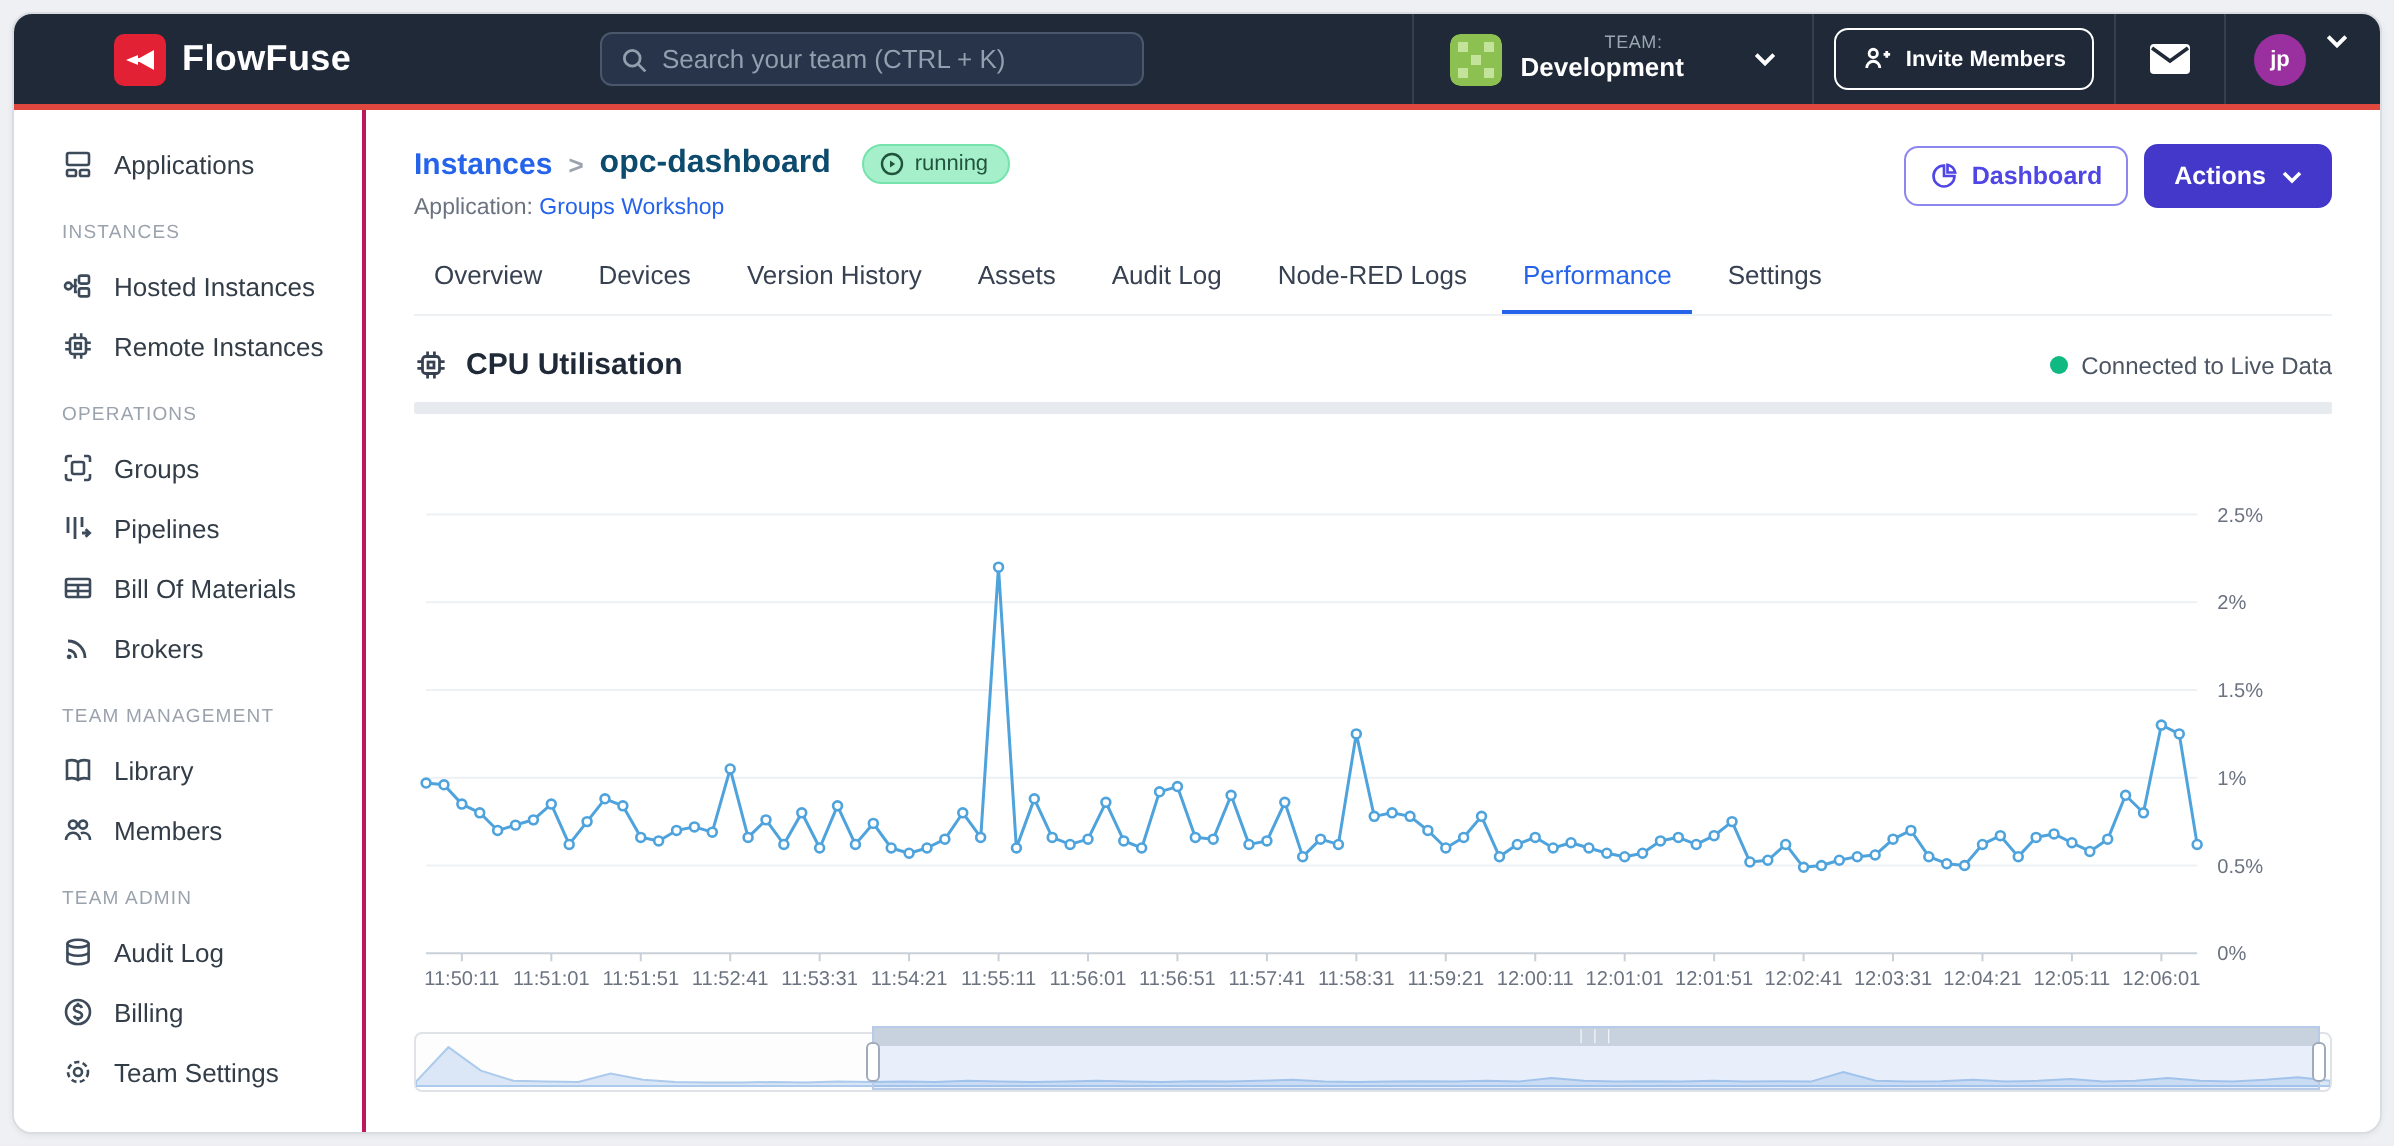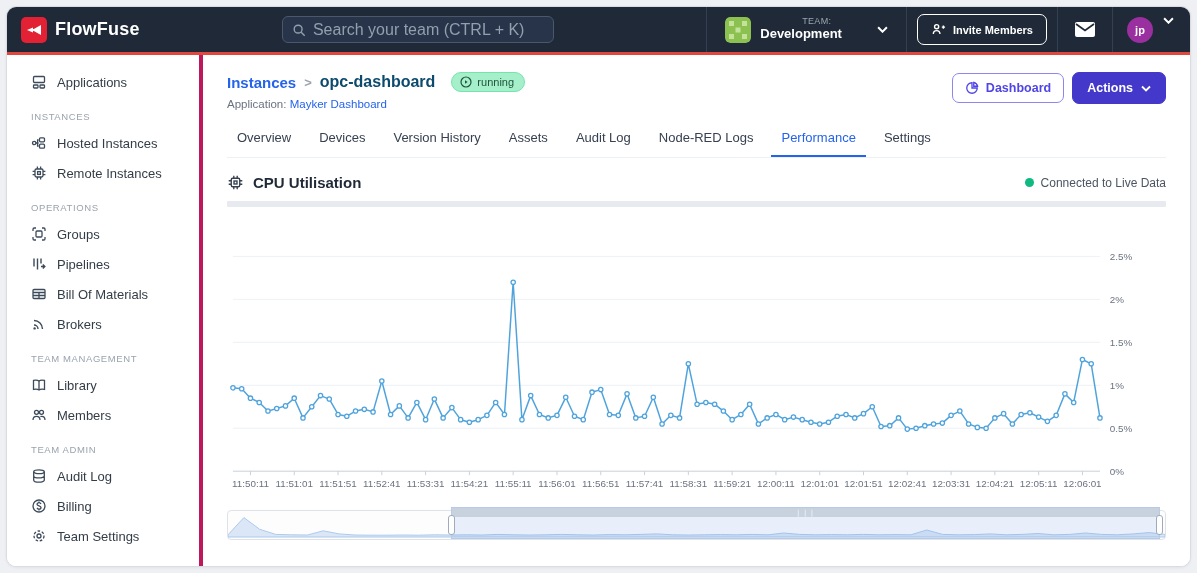--- a/index.html
+++ b/index.html
@@ -4,26 +4,26 @@
 <style>
   * { margin:0; padding:0; box-sizing:border-box; }
   html,body { width:100%; height:100%; }
   body { background:#eef0f3; font-family:"Liberation Sans", sans-serif; }
   .frame { width:1185px; height:561px; margin:6px auto; background:#fff; border:1px solid #d9dde2;
            border-radius:10px; overflow:hidden; box-shadow:0 1px 3px rgba(0,0,0,.06); display:flex; flex-direction:column; }
 
   
   .navbar { height:45px; background:#1f2937; display:flex; align-items:center; padding:0 12px 0 14px; flex:0 0 auto; }
   .red-line { height:3px; background:#e0473f; flex:0 0 auto; }
-  .logo { display:flex; align-items:center; gap:8px; }
+  .logo { display:flex; align-items:center; gap:8px;margin-left:36px; }
   .logo-text { color:#fff; font-size:18px; font-weight:bold; letter-spacing:.2px; }
   .nav-spacer { flex:1; }
   .searchbox { width:272px; height:27px; background:#27344a; border:1px solid #4b586c; border-radius:6px;
                display:flex; align-items:center; gap:7px; padding:0 9px; }
-  .searchbox input { background:transparent; border:none; outline:none; color:#c3ccd6; font-size:16px; width:100%;
+  .searchbox input { background:transparent; border:none; outline:none; color:#c3ccd6; font-size:13px; width:100%;
                      font-family:"Liberation Sans", sans-serif; }
   .searchbox input::placeholder { color:#929fae; }
   .nav-right { display:flex; align-items:center; height:45px; }
   .nav-sep { width:1px; height:45px; background:#343f52; margin:0 10px; }
   .team-block { display:flex; align-items:center; gap:9px; padding:0 8px; cursor:pointer; min-width:170px; }
   .team-avatar { width:26px; height:26px; border-radius:5px; overflow:hidden; flex:0 0 auto; }
   .team-texts { line-height:1.1; }
   .team-label { color:#9aa6b2; font-size:9px; letter-spacing:.3px;margin-left:42px; }
   .team-name { color:#fff; font-size:13px; font-weight:bold; }
   .chev { color:#fff; display:inline-flex; }
@@ -31,21 +31,21 @@
   .invite-btn { display:flex; align-items:center; gap:7px; border:1px solid #fff; border-radius:7px; background:transparent;
                 color:#fff; font-size:11px; font-weight:bold; padding:7px 13px; cursor:pointer;
                 font-family:"Liberation Sans", sans-serif; }
   .mail-btn { background:transparent; border:none; cursor:pointer; display:flex; padding:4px 6px; }
   .user-block { display:flex; align-items:flex-start; gap:10px; padding:0 4px; cursor:pointer; }
   .avatar { width:26px; height:26px; border-radius:50%; background:#9a30a0; color:#fff; font-size:11px; font-weight:bold;
             display:flex; align-items:center; justify-content:center; }
 
   
   .app-body { flex:1; display:flex; min-height:0; }
-  .sidebar { width:196px; flex:0 0 auto; border-right:4px solid #be185d; padding:12px 0 0 0; background:#fff; overflow:hidden; }
+  .sidebar { width:176px; flex:0 0 auto; border-right:2px solid #be185d; padding:12px 0 0 0; background:#fff; overflow:hidden; }
   .s-head { font-size:9.5px; letter-spacing:.6px; color:#9aa3ad; padding:14px 0 6px 24px; }
   .s-item { display:flex; align-items:center; gap:10px; padding:7px 8px 7px 24px; font-size:13px; color:#333d47; cursor:pointer; }
   .s-ic { display:inline-flex; color:#3c4a5a; width:16px; justify-content:center; }
 
   .content { flex:1; padding:0 24px; overflow:hidden; background:#fff; }
 
   
   .page-head { display:flex; justify-content:space-between; align-items:flex-start; padding-top:17px; }
   .crumb-line { display:flex; align-items:center; gap:8px; }
   .crumb-parent { color:#2563eb; font-size:15px; font-weight:bold; text-decoration:none; cursor:pointer; }
@@ -312,21 +312,21 @@
                 <svg width="12" height="12" viewBox="0 0 12 12" fill="none" stroke="#20543c" stroke-width="1.2">
                   <circle cx="6" cy="6" r="5"></circle>
                     <path d="M5 4.2l2.6 1.8L5 7.8z" fill="#20543c" stroke="none"></path>
                   </svg>
               </span>
               <span>running</span>
             </span>
           </div>
           <div class="app-line">
             <span>Application:</span>
-            <span class="app-link">Mayker Dashboard</span>
+            <span class="app-link">Groups Workshop</span>
           </div>
         </div>
         <div class="head-actions">
           <button class="btn-outline">
             <span style="display:inline-flex">
               <svg width="14" height="14" viewBox="0 0 16 16" fill="none" stroke="#4f46e5" stroke-width="1.5">
                 <path d="M8 2a6 6 0 106 6H8z"></path>
                   <path d="M10 1.6A6 6 0 0114.4 6H10z"></path>
                 </svg>
               </span>

